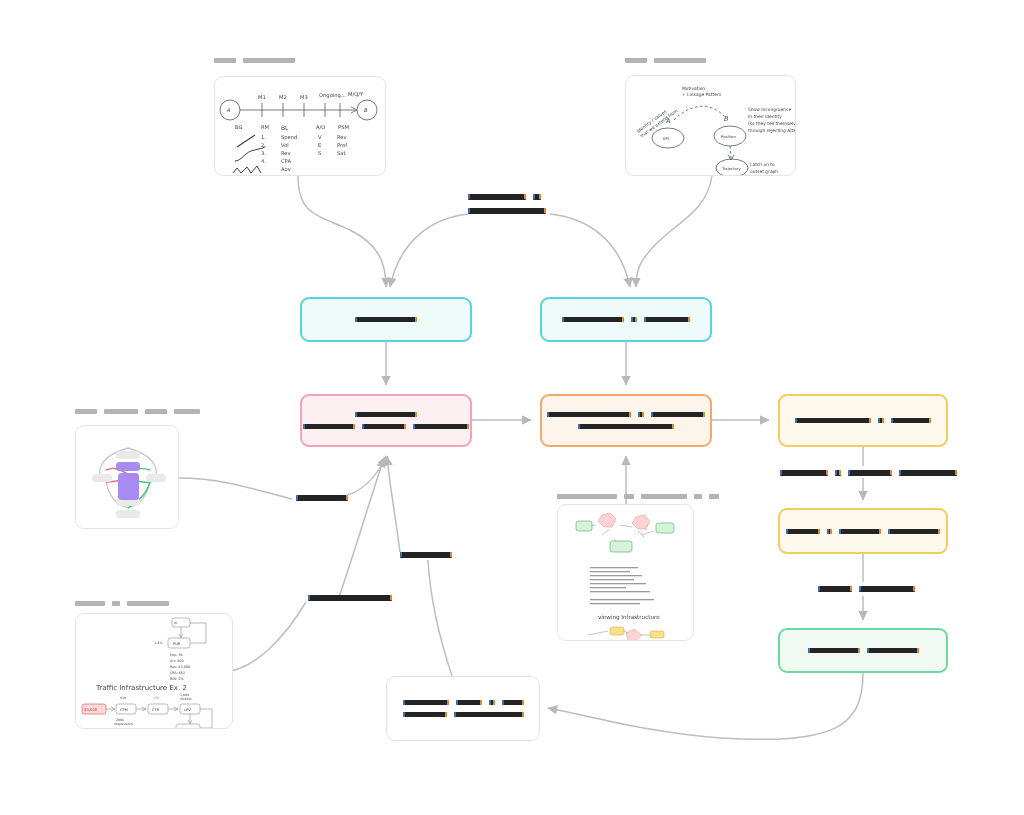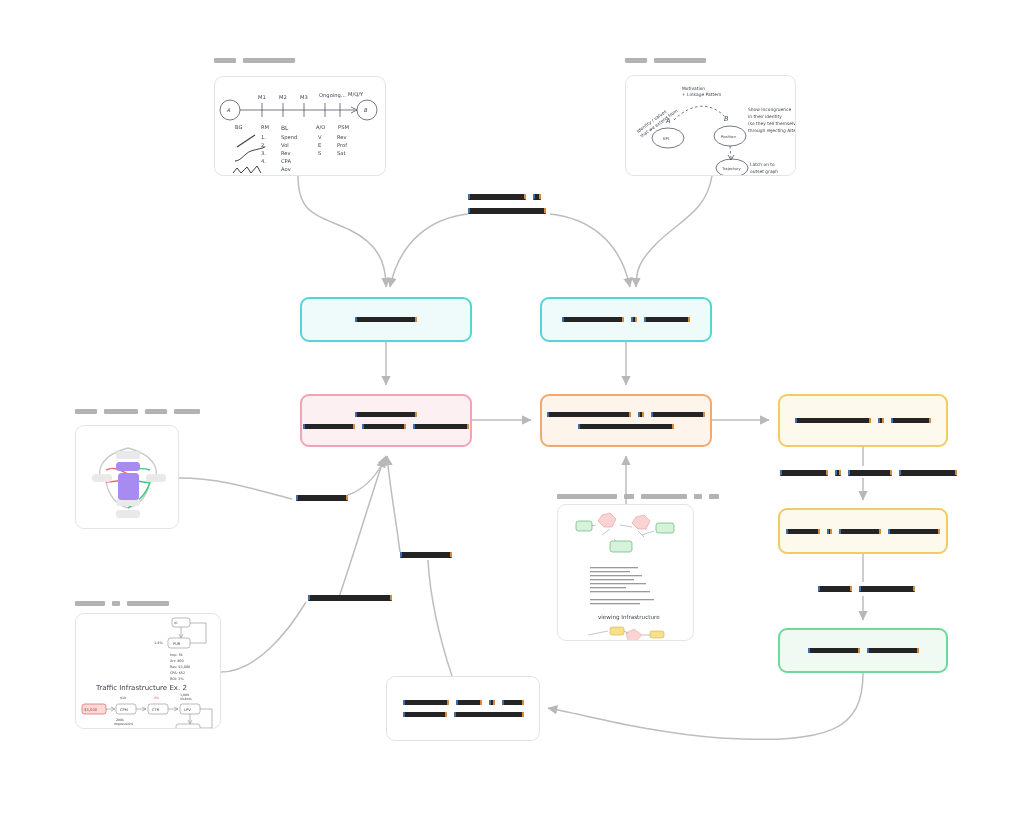--- a/index.html
+++ b/index.html
@@ -418,21 +418,21 @@
         <path d="M68,128 L76,124 L84,130 L78,136 L70,136 Z" fill="#fbd3d3" stroke="#e89a9a" stroke-width="0.5"></path>
       </g>
       <g stroke="#8c8c8c" fill="none" stroke-width="0.5">
         <path d="M30,130 L50,126"></path>
           <path d="M66,126 L70,128"></path>
           <path d="M84,130 L92,130"></path>
       </g>
     </svg>
   </div>
 
-  <div class="thumb" style="left:75px; top:613px; width:146px; height:116px;">
+  <div class="thumb" style="left:75px; top:613px; width:158px; height:116px;">
     <svg width="146" height="116" viewBox="0 0 146 116">
       <g fill="none" stroke="#8c8c8c" stroke-width="0.6">
         <rect x="96" y="4" width="18" height="9" rx="2.5" fill="#ffffff"></rect>
         <rect x="92" y="24" width="22" height="10" rx="2.5" fill="#ffffff"></rect>
         <path d="M105,13 L105,23"></path>
           <path d="M103,20 L105,24 L107,20"></path>
         <path d="M114,29 L130,29 L130,9 L114,9"></path>
       </g>
       <g class="sk" font-size="3.4" fill="#5a5a62">
         <text x="78" y="30">1.4%</text>

